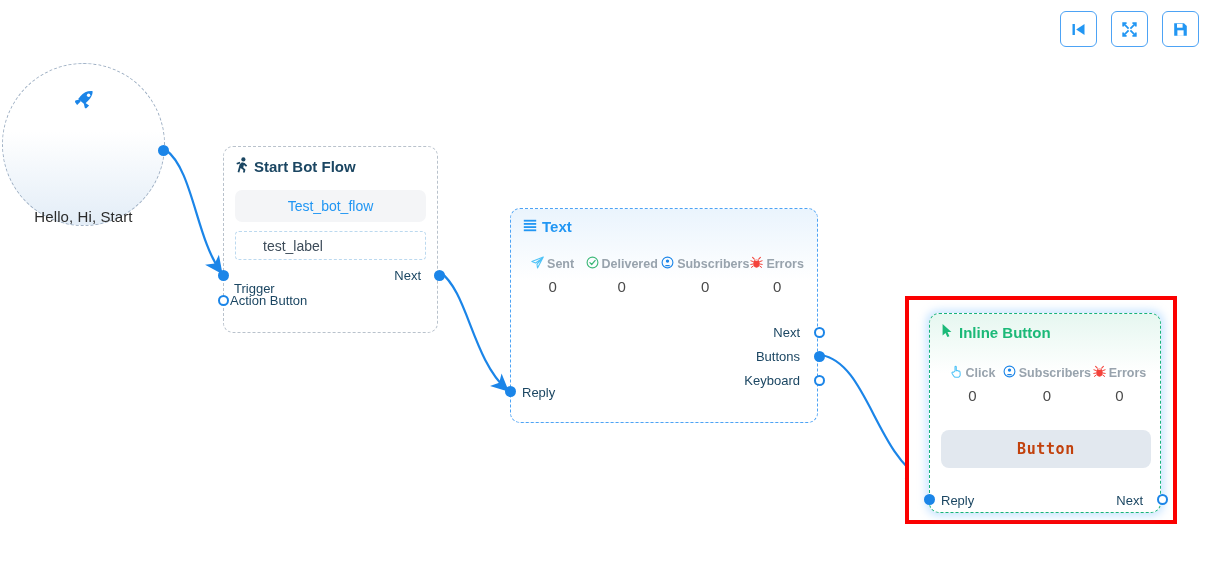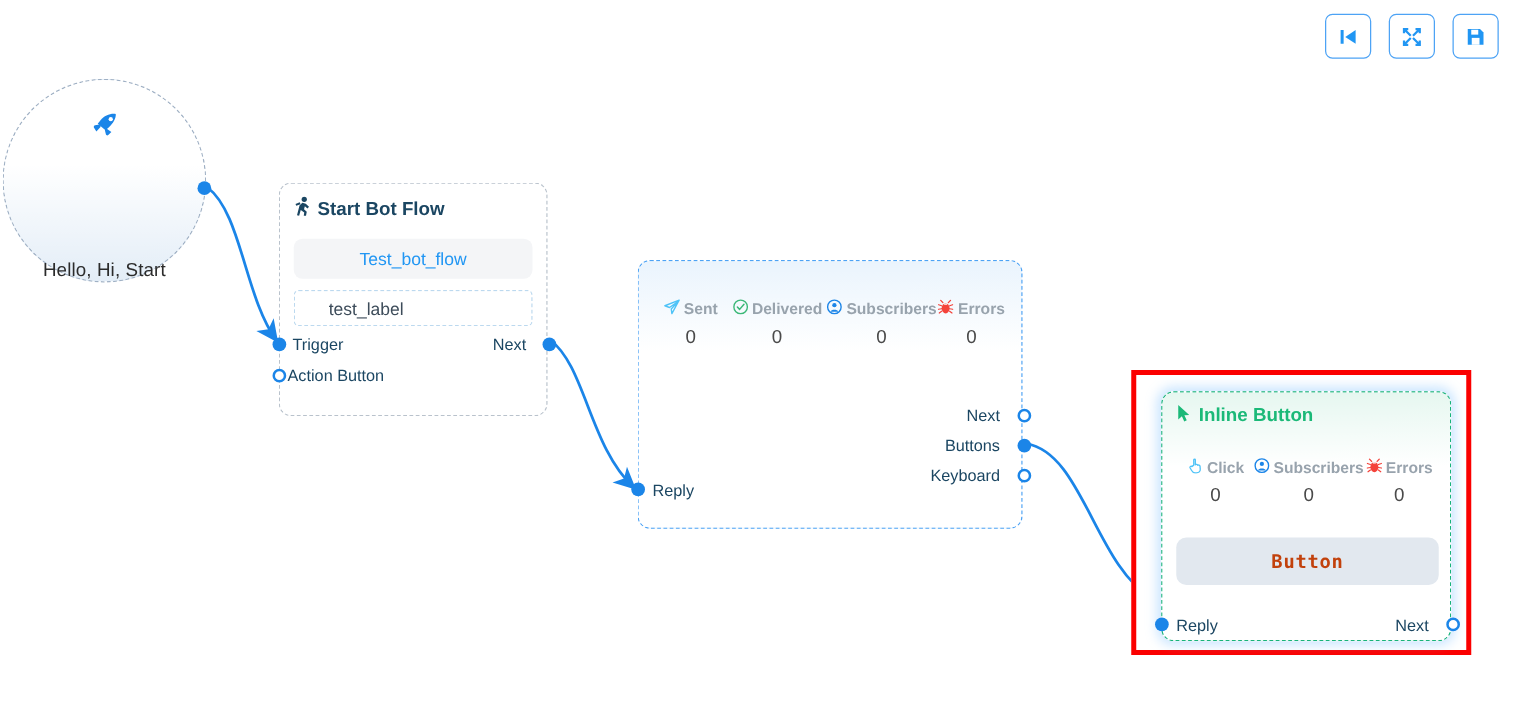--- a/index.html
+++ b/index.html
@@ -273,30 +273,41 @@
 
     <div class="flow-pill">
       <span>Test_bot_flow</span>
     </div>
 
     <div class="flow-input">
       <span>test_label</span>
     </div>
 
     <div class="port filled" style="left:-6px; top:123px;"></div>
-    <div class="port-label" style="left:10px; top:121px;">Trigger</div>
+    <div class="port-label" style="left:10px; top:134px;">Trigger</div>
 
     <div class="port hollow" style="left:-6px; top:148px;"></div>
     <div class="port-label" style="left:6px; top:146px;">Action Button</div>
 
     <div class="port filled" style="left:210px; top:123px;"></div>
     <div class="port-label" style="right:16px; top:121px;">Next</div>
   </div>
 
   <div class="node" id="node-text">
+    <div class="node-title">
+      <span>
+        <svg width="14" height="14" viewBox="0 0 14 14">
+          <rect x="0.8" y="1.8" width="12.4" height="1.8" fill="#2196f3"></rect>
+          <rect x="0.8" y="5" width="12.4" height="1.8" fill="#2196f3"></rect>
+          <rect x="0.8" y="8.2" width="12.4" height="1.8" fill="#2196f3"></rect>
+          <rect x="0.8" y="11.4" width="12.4" height="1.8" fill="#2196f3"></rect>
+        </svg>
+      </span>
+      <span>Text</span>
+    </div>
 
     <div class="stats">
       <div class="stat" style="width:66px;">
         <div class="stat-head">
           <span>
             <svg width="13" height="13" viewBox="0 0 13 13">
               <path d="M12.3,1.1 L0.9,5.6 L4.6,7 L11.4,2.3 L6,8.2 L6.5,11.9 Z" fill="none" stroke="#4fc3f7" stroke-width="1.1" stroke-linejoin="round"></path>
             </svg>
           </span>
           <span>Sent</span>

